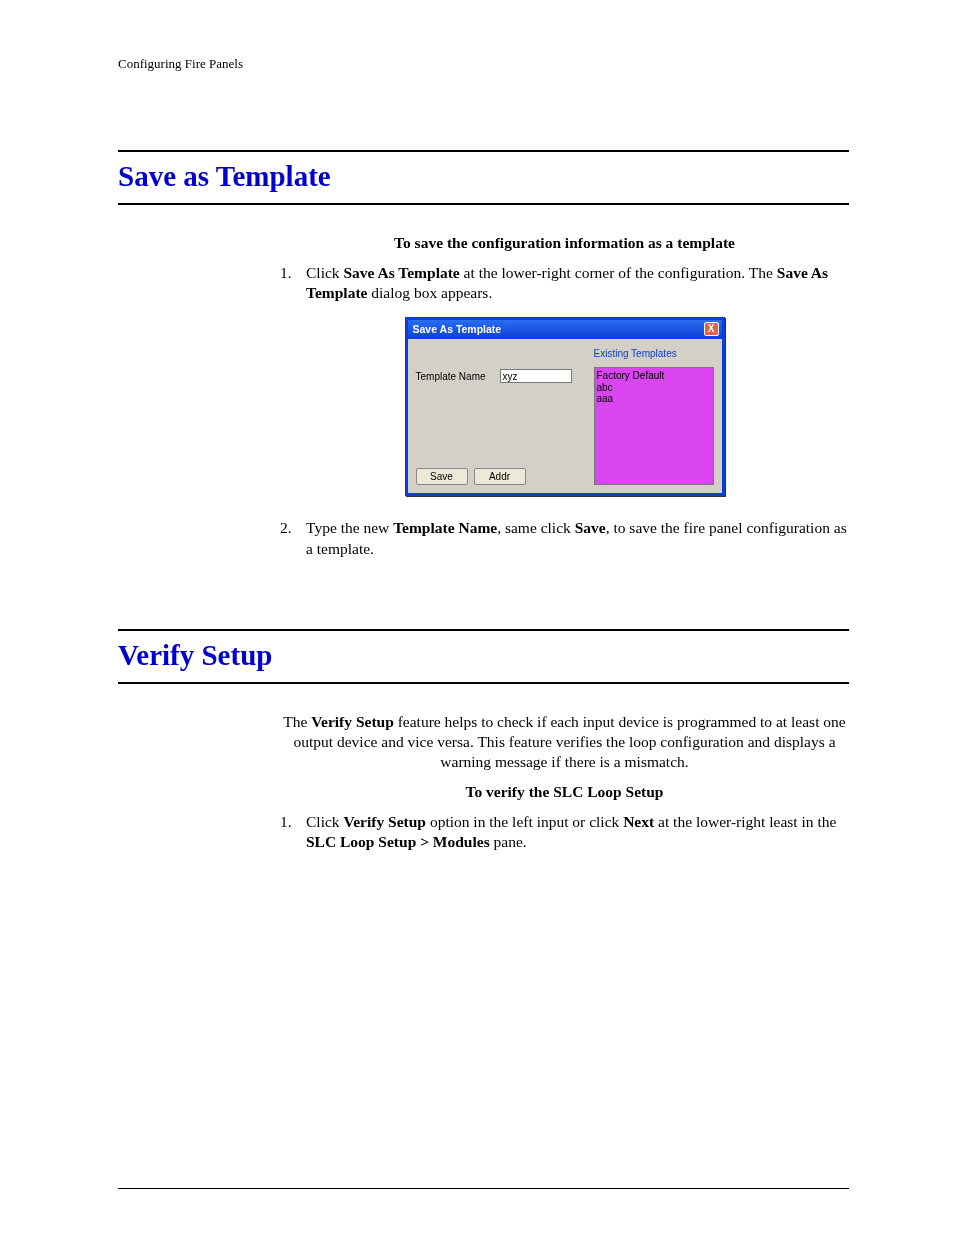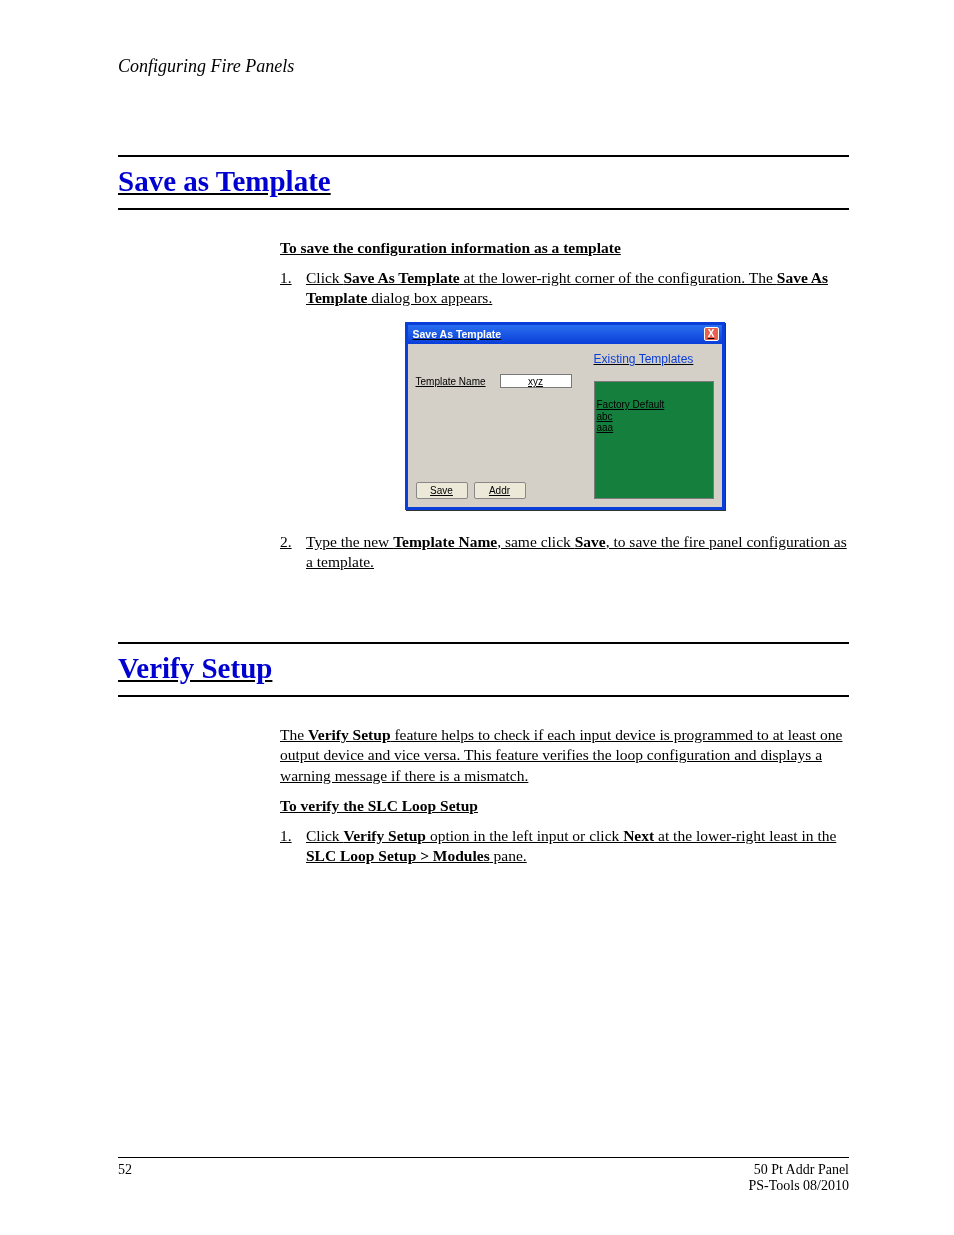--- a/index.html
+++ b/index.html
@@ -7,26 +7,24 @@
     font-family: "Times New Roman", Times, serif;
     font-size: 15.5px;
     color: #000;
     background: #fff;
     width: 954px;
     height: 1235px;
     position: relative;
     padding: 56px 105px 0 118px;
   }
   .page-header {
-    font-size: 18px;
-    font-style: italic;
+    font-size: 13px;
   }
   .section {
     margin-top: 78px;
-    text-decoration: underline;
   }
   .section-hr-top {
     border: none;
     border-top: 2px solid #000;
     margin-bottom: 6px;
   }
   .section-hr-bottom {
     border: none;
     border-top: 2px solid #000;
     margin-top: 8px;
@@ -35,21 +33,21 @@
     color: #0000d0;
     font-size: 29px;
     font-weight: bold;
     padding: 2px 0 2px 0;
   }
   .section-body {
     margin-left: 162px;
     margin-top: 28px;
     line-height: 1.3;
   }
-  .section-body p { margin-bottom: 10px; }
+  .section-body p { margin-bottom: 10px; text-align: center; }
   .bold { font-weight: bold; }
   ol.steps {
     list-style: none;
     padding-left: 0;
   }
   ol.steps li {
     display: flex;
     margin-bottom: 10px;
   }
   ol.steps li .num {
@@ -114,21 +112,20 @@
   }
   .field-row label { color: #000; }
   .field-row input {
     width: 72px;
     font-family: Tahoma, sans-serif;
     font-size: 10px;
     padding: 0 2px;
     border: 1px solid #7a7a7a;
     background: #fff;
     height: 14px;
-    text-align: center;
   }
   .btn-row {
     display: flex;
     gap: 6px;
     margin-top: 70px;
   }
   .btn {
     font-family: Tahoma, sans-serif;
     font-size: 10px;
     padding: 1px 0;
@@ -136,28 +133,28 @@
     background: #ece9d8;
     border: 1px solid #888;
     border-radius: 2px;
     text-align: center;
   }
   .right-pane {
     width: 120px;
   }
   .group-label {
     color: #0a3ed8;
-    font-size: 12px;
-    margin-bottom: 13px;
+    font-size: 10px;
+    margin-bottom: 7px;
   }
   .listbox {
     border: 1px solid #7a7a7a;
-    background: #15803d;
+    background: #d946ef;
     height: 118px;
-    padding: 17px 2px;
+    padding: 2px 2px;
     font-size: 10px;
     line-height: 1.15;
     color: #000;
   }
   .footer {
     position: absolute;
     bottom: 42px;
     left: 118px;
     right: 105px;
   }
@@ -254,20 +251,13 @@
         <span class="txt">
           <span>Click </span><span class="bold">Verify Setup</span><span> option in the left input or click </span><span class="bold">Next</span><span> at the lower-right least in the </span><span class="bold">SLC Loop Setup &gt; Modules</span><span> pane.</span>
         </span>
       </li>
     </ol>
   </div>
 </div>
 
 <div class="footer">
   <hr class="footer-hr">
-  <div class="footer-row">
-    <span>52</span>
-    <span class="footer-right">
-      <span>50 Pt Addr Panel</span><br>
-      <span>PS-Tools 08/2010</span>
-    </span>
-  </div>
 </div>
 
 </body></html>

